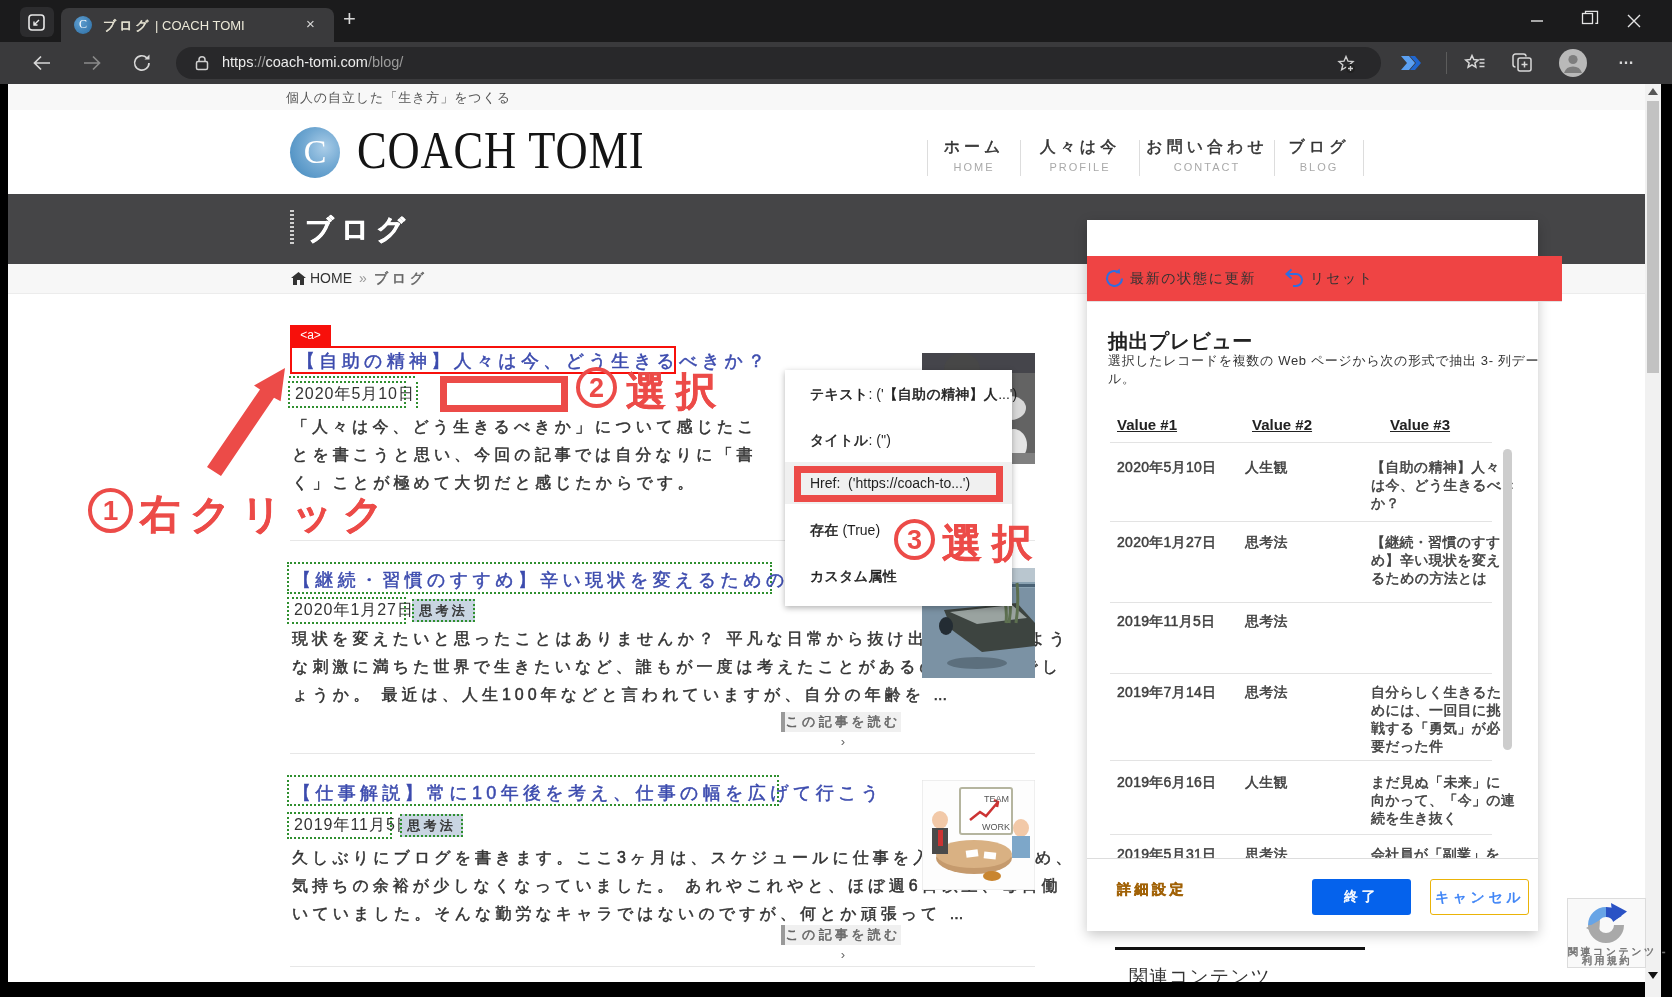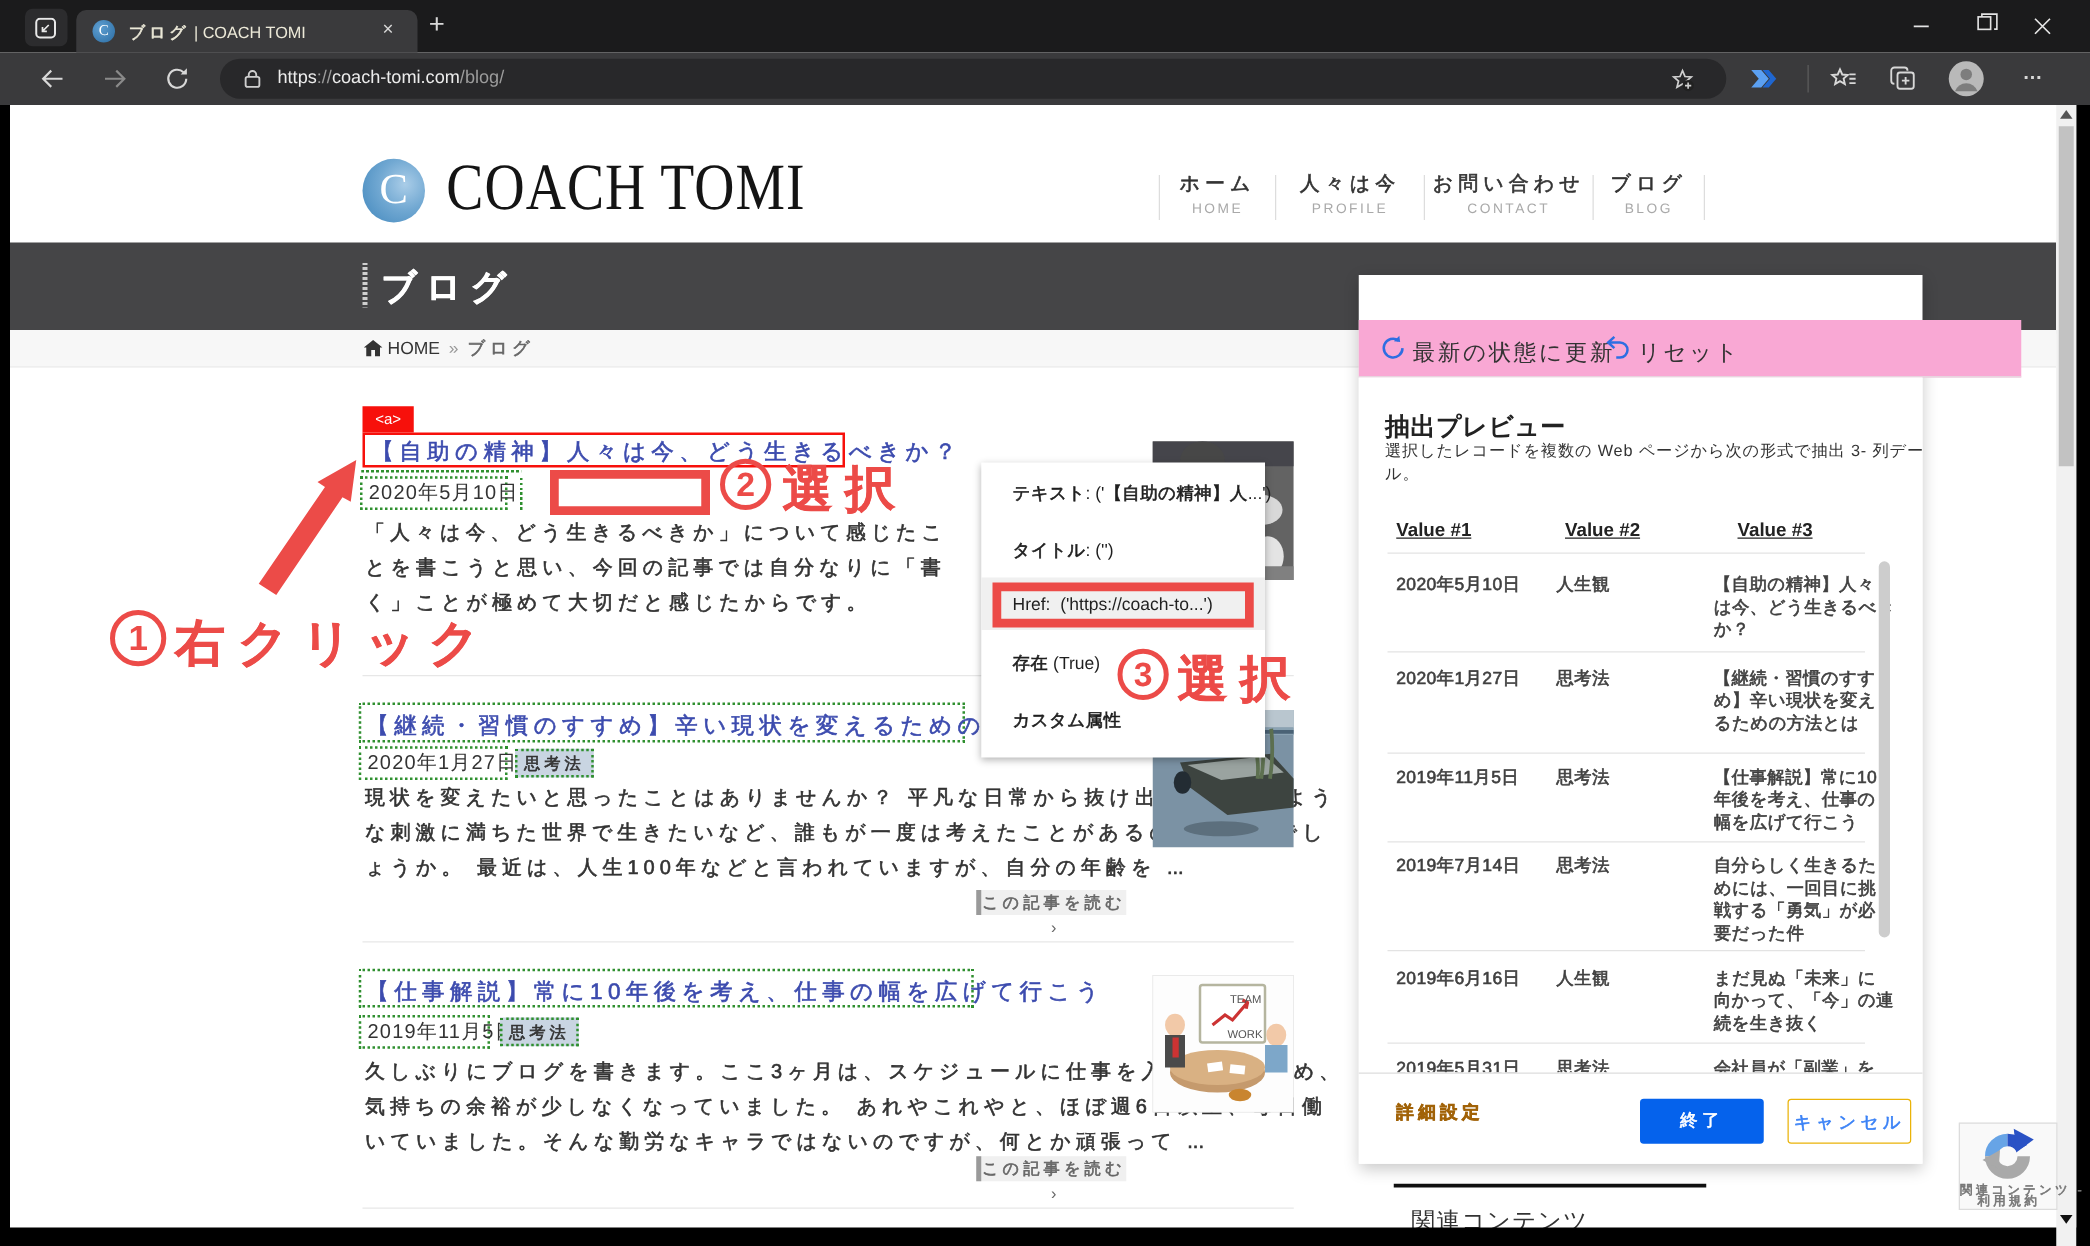--- a/index.html
+++ b/index.html
@@ -58,33 +58,36 @@
 #submenu .jp{letter-spacing:.02em}
 #menu .jp{letter-spacing:.2em}
 .tcell{letter-spacing:.02em !important}
 .redbox{position:absolute;border:7px solid #ec4b48}
 .bignum{position:absolute;left:0;top:0;border:4px solid #ec4b48;border-radius:50%;color:#ec4b48;font-weight:bold;text-align:center}
 .btx{position:absolute;font-size:40px}
 .bigred{position:absolute;color:#ec4b48;font-weight:bold;white-space:nowrap}
 
 #panel{position:absolute;left:1087px;top:220px;width:451px;height:711px;background:#fff;box-shadow:0 4px 12px rgba(0,0,0,.22)}
 #ptitle{position:absolute;left:0;top:0;width:451px;height:36px;background:#0562ec;color:#fff;font-size:14px}
-#ptool{position:absolute;left:0;top:36px;width:530px;height:46px;background:#f9a8d4;border-bottom:1px solid #e2e2e2;font-size:18px;color:#333}
+#ptool{position:absolute;left:0;top:36px;width:475px;height:46px;background:#ef4444;border-bottom:1px solid #e2e2e2;font-size:14px;color:#333}
 #pbody{position:absolute;left:0;top:82px;width:451px;height:556px;background:#fff;overflow:hidden}
 #pfoot{position:absolute;left:0;top:638px;width:451px;height:73px;background:#fff;border-top:1px solid #ddd}
 .pbtn{position:absolute;top:20px;width:99px;height:36px;border-radius:3px;font-size:14px;text-align:center;line-height:34px}
 .tcell{position:absolute;font-size:14px;color:#404040;line-height:18px}
 .tdiv{position:absolute;left:23px;width:382px;height:1px;background:#e3e3e3}
 
 #relbox{position:absolute;left:1115px;top:947px;width:250px;height:50px;background:#fff;border-top:3px solid #111}
 #recap{position:absolute;left:1567px;top:898px;width:79px;height:70px;background:#f9f9f9;border:1px solid #dcdcdc}
 </style></head>
 <body>
 <div id="root">
   <div id="page">
+    <div id="tagline">
+        <span style="letter-spacing:.07em">個人の自立した「生き方」をつくる</span>
+      </div>
     <div id="logo">C</div>
     <div id="brand">COACH TOMI</div>
     <div class="navsep" style="left:919px"></div>
     <div class="navsep" style="left:1012px"></div>
     <div class="navsep" style="left:1131px"></div>
     <div class="navsep" style="left:1266px"></div>
     <div class="navsep" style="left:1355px"></div>
     <div class="navitem" style="left:920px;width:92px">
         <div class="j jp">ホーム</div>
         <div class="e">HOME</div>
@@ -313,21 +316,20 @@
       <div class="tcell" style="left:30px;top:156px">2020年5月10日</div>
       <div class="tcell jp" style="left:158px;top:156px">人生観</div>
       <div class="tcell jp" style="left:284px;top:156px">【自助の精神】人々<br>は今、どう生きるべき<br>か？</div>
       <div class="tdiv" style="top:219px"></div>
       <div class="tcell" style="left:30px;top:231px">2020年1月27日</div>
       <div class="tcell jp" style="left:158px;top:231px">思考法</div>
       <div class="tcell jp" style="left:284px;top:231px">【継続・習慣のすす<br>め】辛い現状を変え<br>るための方法とは</div>
       <div class="tdiv" style="top:300px"></div>
       <div class="tcell" style="left:30px;top:310px">2019年11月5日</div>
       <div class="tcell jp" style="left:158px;top:310px">思考法</div>
-      <div class="tcell jp" style="left:284px;top:310px">【仕事解説】常に10<br>年後を考え、仕事の<br>幅を広げて行こう</div>
       <div class="tdiv" style="top:371px"></div>
       <div class="tcell" style="left:30px;top:381px">2019年7月14日</div>
       <div class="tcell jp" style="left:158px;top:381px">思考法</div>
       <div class="tcell jp" style="left:284px;top:381px">自分らしく生きるた<br>めには、一回目に挑<br>戦する「勇気」が必<br>要だった件</div>
       <div class="tdiv" style="top:458px"></div>
       <div class="tcell" style="left:30px;top:471px">2019年6月16日</div>
       <div class="tcell jp" style="left:158px;top:471px">人生観</div>
       <div class="tcell jp" style="left:284px;top:471px">まだ見ぬ「未来」に<br>向かって、「今」の連<br>続を生き抜く</div>
       <div class="tdiv" style="top:532px"></div>
       <div class="tcell" style="left:30px;top:543px">2019年5月31日</div>

